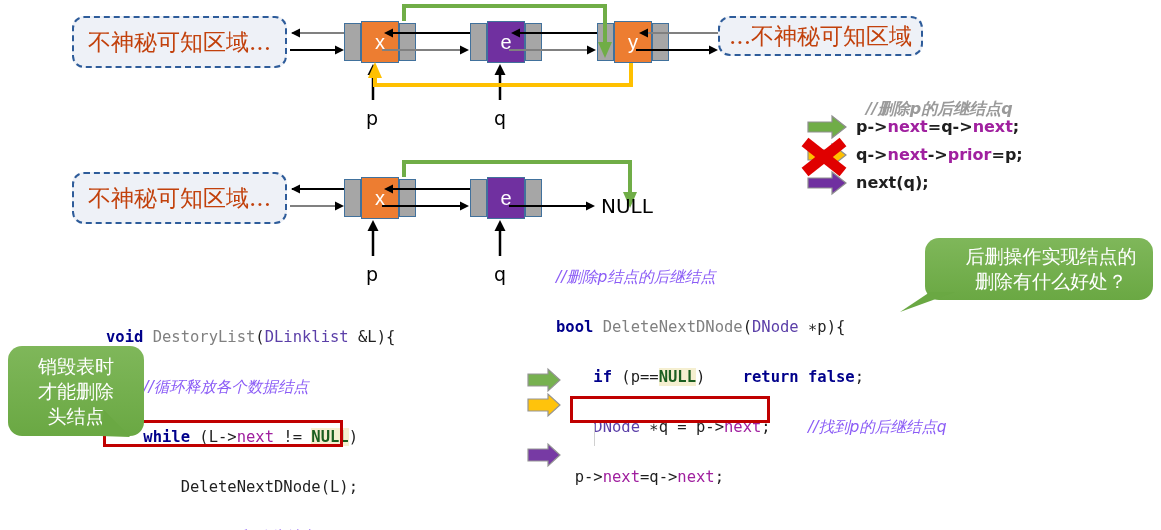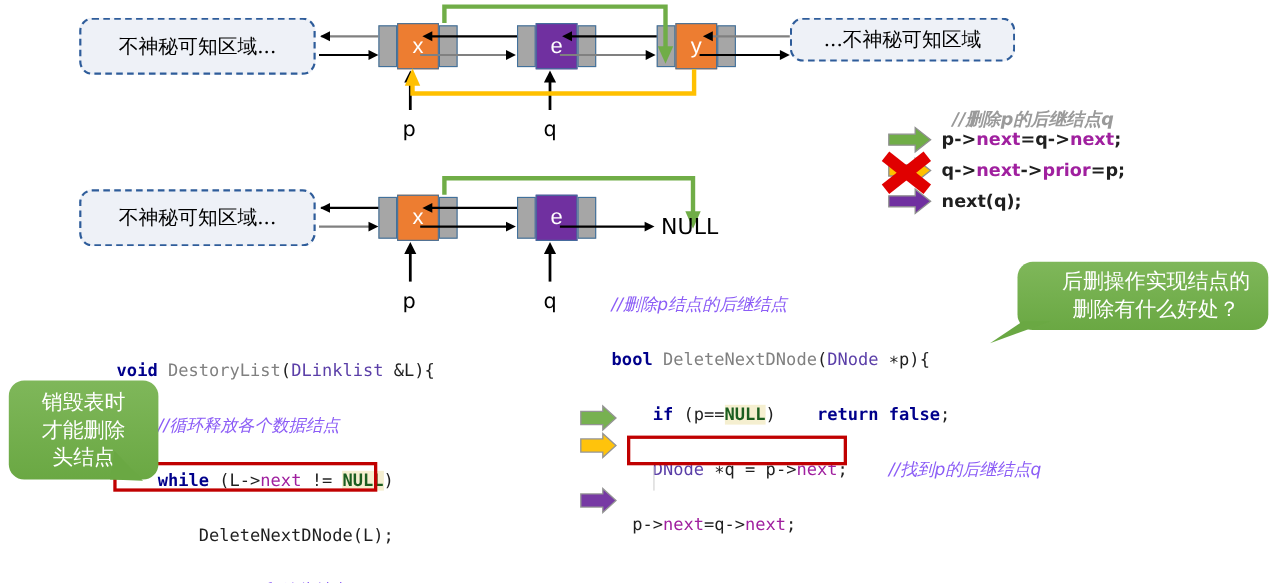--- a/index.html
+++ b/index.html
@@ -10,23 +10,23 @@
     position:relative;
     overflow:hidden;
   }
   .abs{position:absolute;}
 
   
   .region-box{
     border:2px dashed #2e5c9a;
     background:#eef1f7;
     border-radius:12px;
-    color:#000000;
+    color:#c2410c;
     font-family:"DejaVu Serif","Liberation Serif",serif;
-    font-size:18px;
+    font-size:23px;
     display:flex;align-items:center;justify-content:center;
     box-sizing:border-box;
     white-space:nowrap;
   }
 
   
   .node{
     position:absolute;
     display:flex;
     align-items:stretch;

